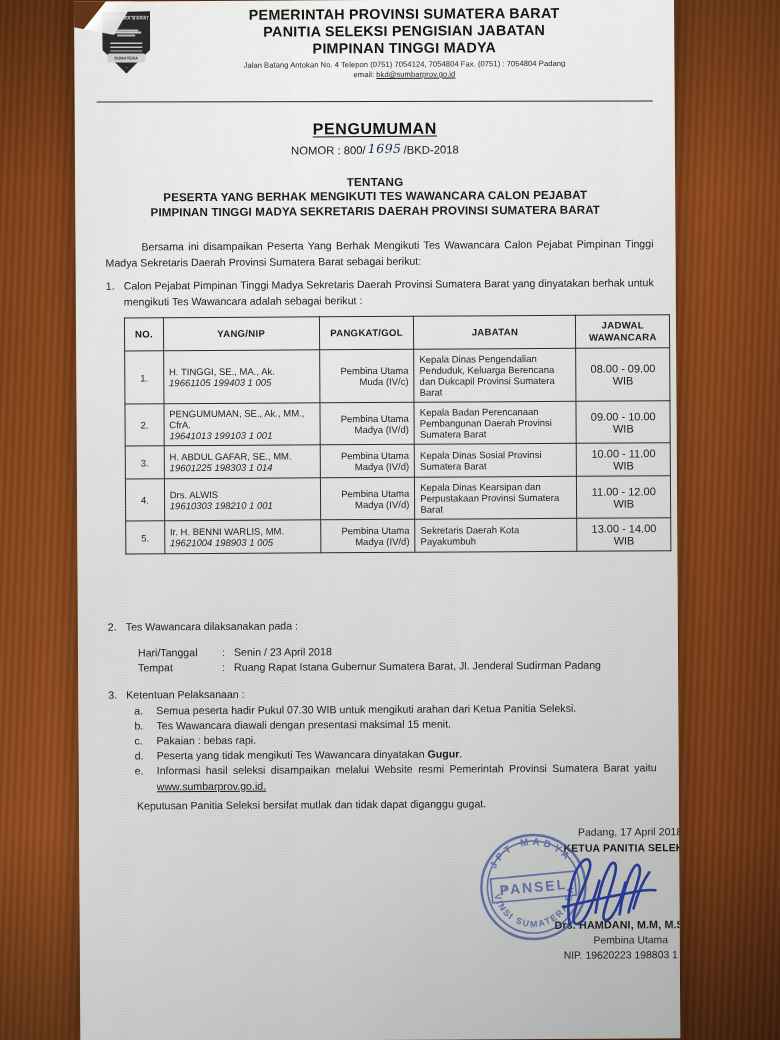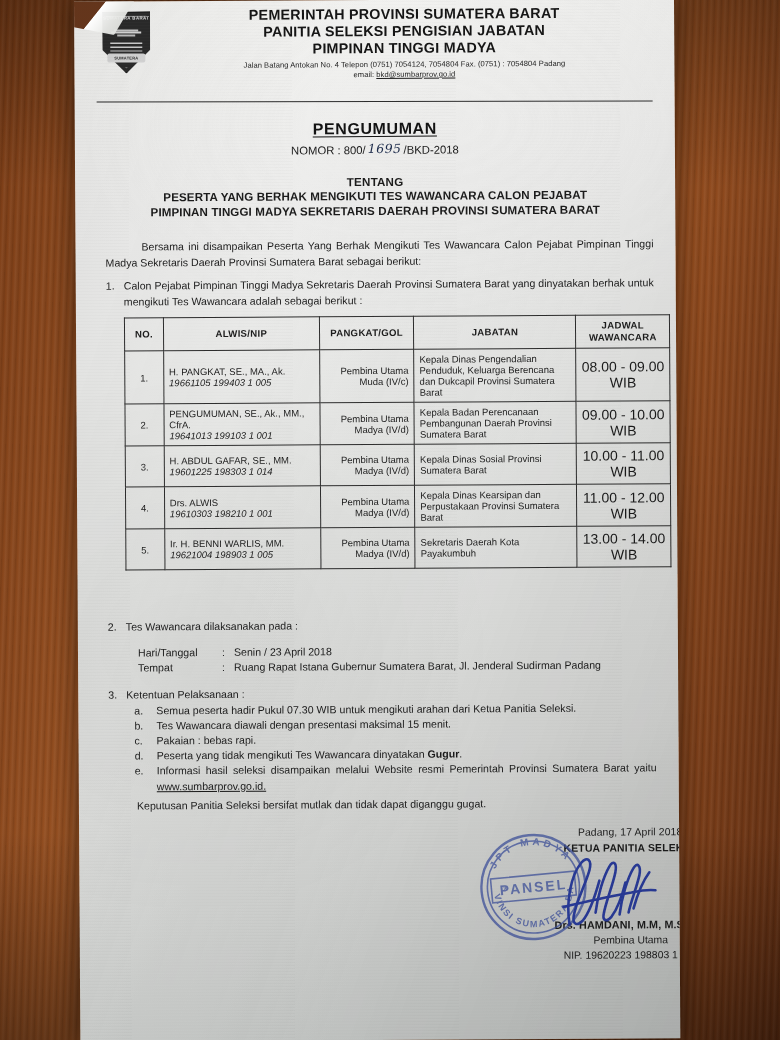--- a/index.html
+++ b/index.html
@@ -141,21 +141,21 @@
   table.tbl{
     position:absolute;left:48px;top:316px;width:546px;
     border-collapse:collapse;font-size:9.5px;color:#1b1b1b;
   }
   table.tbl th,table.tbl td{border:1.1px solid #2d2d2d;padding:4px 5px;vertical-align:middle;}
   table.tbl th{font-weight:bold;text-align:center;font-size:9.6px;letter-spacing:.3px;line-height:12px;}
   .c-no{width:30px;text-align:center;vertical-align:bottom;padding-bottom:6px;}
   .c-nama{width:162px;}
   .c-pangkat{width:86px;text-align:right;}
   .c-jabatan{width:172px;margin-top:8px;}
-  .c-jadwal{width:86px;text-align:center;font-size:14px;}
+  .c-jadwal{width:86px;text-align:center;font-size:11px;}
   .nip{display:block;font-style:italic;}
   td.c-no{vertical-align:bottom;}
 
   
   .sec2{position:absolute;left:30px;top:618px;width:548px;font-size:10.6px;line-height:15.5px;}
   .kv{display:flex;margin-left:30px;}
   .kv .k{width:84px;flex:0 0 84px;}
   .kv .c{width:12px;flex:0 0 12px;}
   .kv .v{flex:1;}
   .sec3{position:absolute;left:30px;top:686px;width:548px;font-size:10.6px;line-height:15.2px;}
@@ -231,34 +231,34 @@
       <div class="num-item">
         <div class="n">1.</div>
         <div class="t">Calon Pejabat Pimpinan Tinggi Madya Sekretaris Daerah Provinsi Sumatera Barat yang dinyatakan berhak untuk mengikuti Tes Wawancara adalah sebagai berikut :</div>
       </div>
     </div>
 
     <table class="tbl">
       <thead>
         <tr>
           <th class="c-no">NO.</th>
-          <th class="c-nama">ALWIS/NIP</th>
+          <th class="c-nama">YANG/NIP</th>
           <th class="c-pangkat">PANGKAT/GOL</th>
           <th class="c-jabatan">JABATAN</th>
           <th class="c-jadwal">
             <span>JADWAL</span><br>
             <span>WAWANCARA</span>
           </th>
         </tr>
       </thead>
       <tbody>
         <tr>
           <td class="c-no">1.</td>
           <td class="c-nama">
-            <span>H. PANGKAT, SE., MA., Ak.</span>
+            <span>H. TINGGI, SE., MA., Ak.</span>
             <span class="nip">19661105 199403 1 005</span>
           </td>
           <td class="c-pangkat">Pembina Utama Muda (IV/c)</td>
           <td class="c-jabatan">Kepala Dinas Pengendalian Penduduk, Keluarga Berencana dan Dukcapil Provinsi Sumatera Barat</td>
           <td class="c-jadwal">08.00 - 09.00 WIB</td>
         </tr>
         <tr>
           <td class="c-no">2.</td>
           <td class="c-nama">
             <span>PENGUMUMAN, SE., Ak., MM., CfrA.</span>

